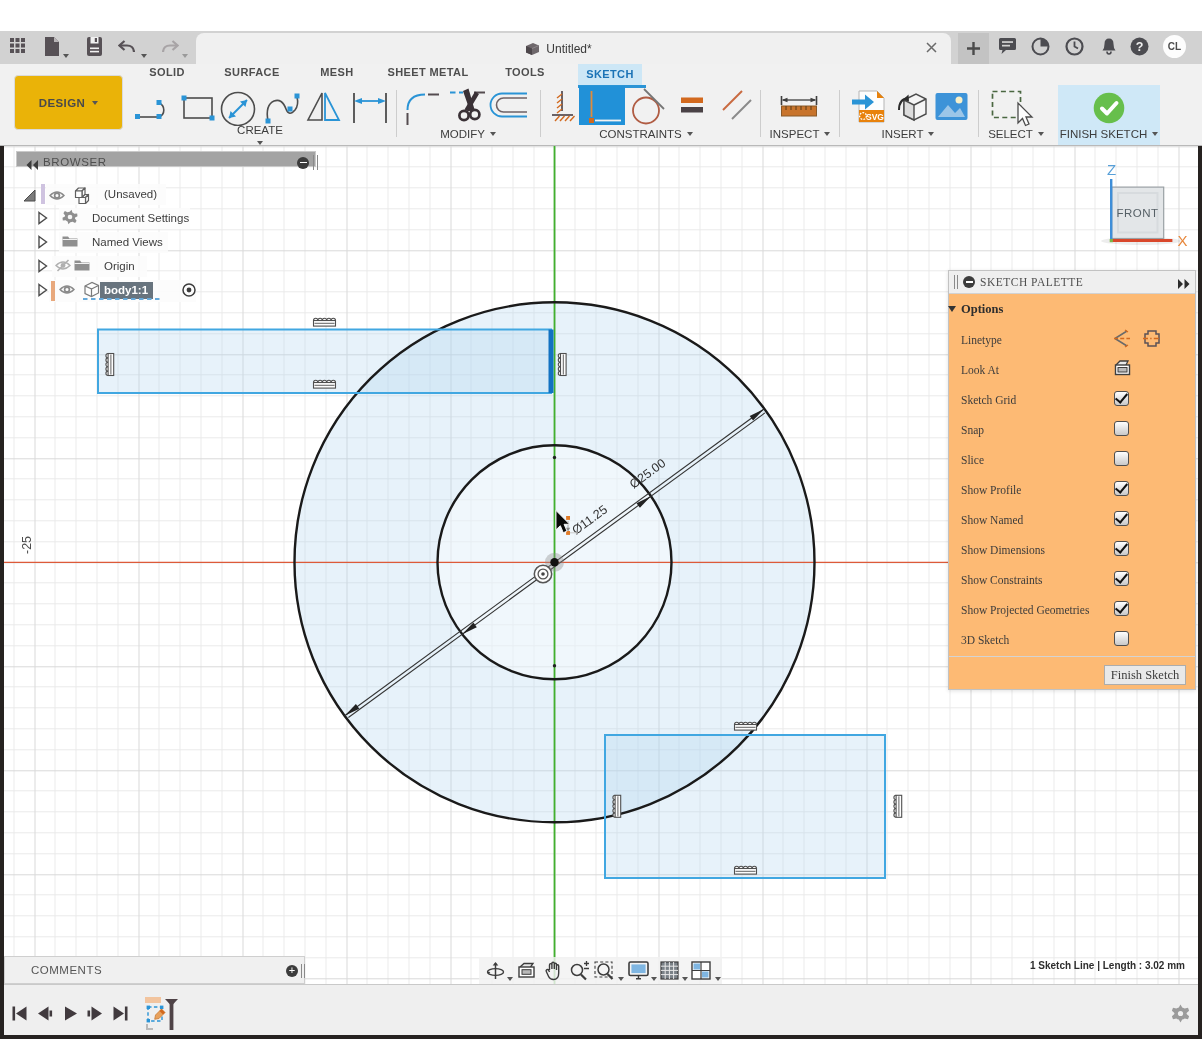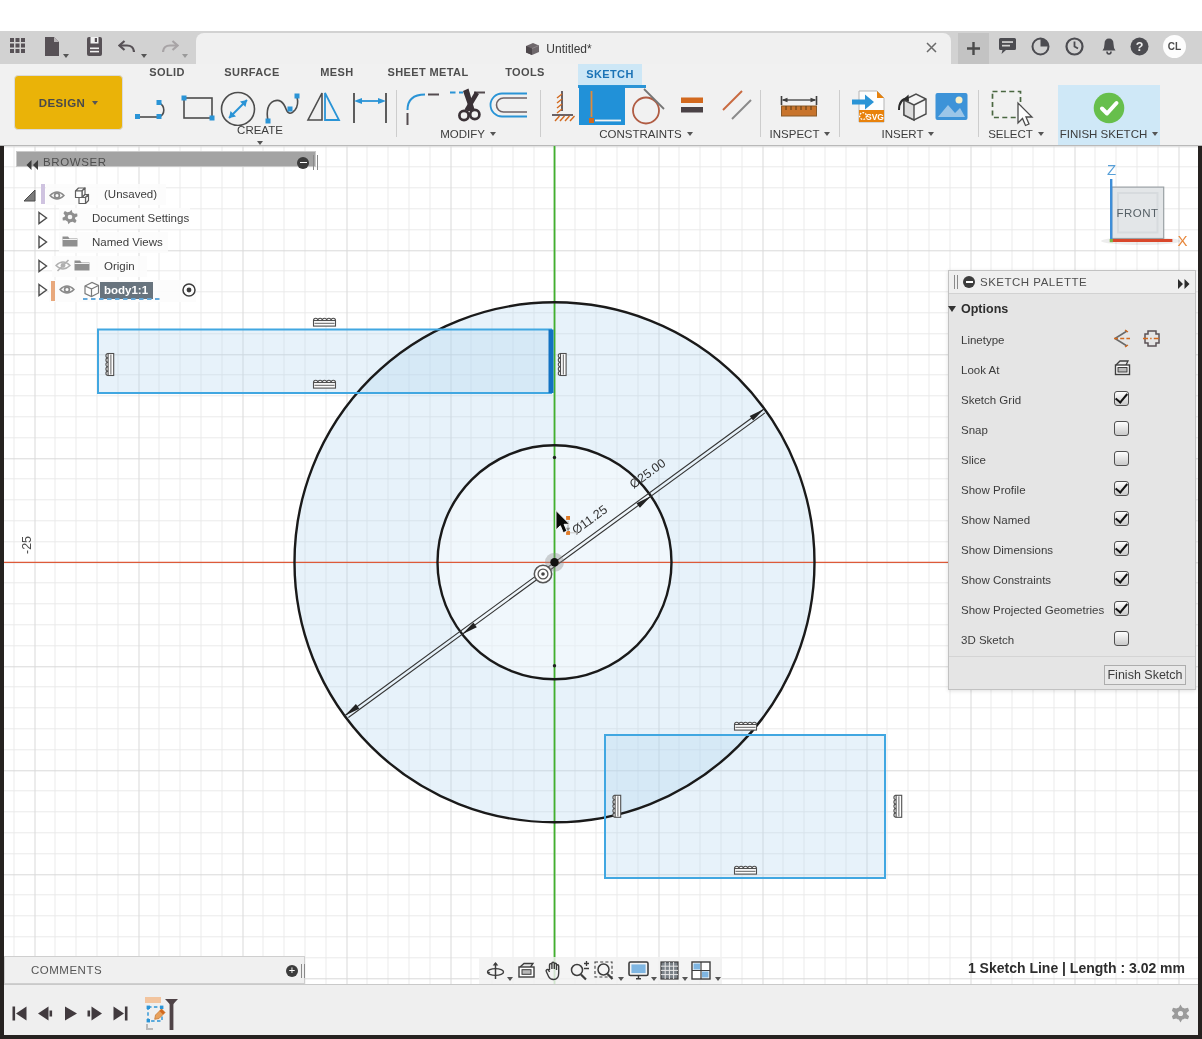--- a/index.html
+++ b/index.html
@@ -55,21 +55,21 @@
   .bh-collapse { position:absolute; left:8px; top:5px; }
   .bh-minus { position:absolute; left:280px; top:4.5px; width:12px; height:12px; background:#3c3c3c; border-radius:50%; color:#fff; }
   .bh-minus::after { content:""; position:absolute; left:2.5px; top:5.25px; width:7px; height:1.6px; background:#fff; }
   .bh-grip { position:absolute; left:296px; top:3px; width:5px; height:15px; border-left:1.5px solid #8a8a8a; border-right:1px solid #8a8a8a; }
   .trow { position:absolute; }
   .trow-bg { position:absolute; background:rgba(252,252,252,.88); }
   .trow-label { position:absolute; font-size:11.5px; color:#3d3d3d; white-space:nowrap; }
   .sel-label { position:absolute; background:#68747e; color:#fff; font-size:11.5px; font-weight:bold; padding:2px 5px 3px 4px; }
 
   
-  .palette { position:absolute; left:944px; top:124px; width:248px; height:420px; background:#e5e5e5; border:1px solid #c2c2c2; box-shadow:0 1px 4px rgba(0,0,0,.12); }
+  .palette { position:absolute; left:944px; top:124px; width:248px; height:420px; background:#fdba74; border:1px solid #c2c2c2; box-shadow:0 1px 4px rgba(0,0,0,.12);font-family:Liberation Serif, serif; }
   .pal-header { position:absolute; left:0; top:0; width:100%; height:23px; background:#efefef; border-bottom:1px solid #d2d2d2; }
   .pal-grip { position:absolute; left:5px; top:4px; width:4px; height:14px; border-left:1.5px solid #8a8a8a; border-right:1px solid #8a8a8a; }
   .pal-minus { position:absolute; left:14px; top:5px; width:12px; height:12px; background:#3c3c3c; border-radius:50%; }
   .pal-minus::after { content:""; position:absolute; left:2.5px; top:5.25px; width:7px; height:1.6px; background:#fff; }
   .pal-title { position:absolute; left:31px; top:5px; font-size:11.5px; color:#4f4f4f; letter-spacing:.5px; }
   .pal-pin { position:absolute; right:4px; top:5px; color:#2c2c2c; }
   .pal-section { position:absolute; left:12px; top:31px; font-size:12.5px; font-weight:bold; color:#2e2e2e; }
   .pal-sec-tri { position:absolute; left:-13px; top:4px; width:0; height:0; border-left:4.5px solid transparent; border-right:4.5px solid transparent; border-top:6px solid #333; }
   .pal-row-label { position:absolute; left:12px; font-size:11.5px; color:#3c3c3c; }
   .cbox { position:absolute; left:165px; width:15px; height:15px; border:1.6px solid #4f4f4f; border-radius:3px; background:linear-gradient(#ffffff,#c9c9c9); }
@@ -77,21 +77,21 @@
   .pal-sep { position:absolute; left:0; top:385px; width:100%; height:1px; background:#d4d4d4; }
   .fs-btn { position:absolute; left:155px; top:394px; width:82px; height:20px; background:#e9e9e9; border:1px solid #adadad; font-size:12.5px; color:#3d3d3d; text-align:center; line-height:18px; }
 
   
   .comments { position:absolute; left:0; top:810px; width:301px; height:28px; background:#f0f0f0; border:1px solid #cfcfcf; }
   .comments-title { position:absolute; left:26px; top:7px; font-size:11.5px; color:#555; letter-spacing:.5px; }
   .cm-plus { position:absolute; left:281px; top:8px; width:12px; height:12px; background:#3c3c3c; border-radius:50%; color:#fff; font-size:11px; line-height:11px; text-align:center; }
   .cm-grip { position:absolute; left:296px; top:7px; width:4px; height:14px; border-left:1.5px solid #8a8a8a; border-right:1px solid #8a8a8a; }
   .navbar { position:absolute; left:475px; top:811px; width:243px; height:27px; background:rgba(242,242,242,.82); }
   .nav-ic { position:absolute; top:4px; }
-  .status { position:absolute; right:13px; top:814px; font-size:14px; font-weight:bold; color:#2d2d2d; }
+  .status { position:absolute; right:13px; top:814px; font-size:10px; font-weight:bold; color:#2d2d2d; }
 
   
   .timeline { position:absolute; left:4px; top:984px; width:1194px; height:51px; background:#efefef; border-top:1px solid #c9c9c9; }
   .tl-ic { position:absolute; top:21px; }
   .tl-gear { position:absolute; left:1167px; top:19px; }
 
   .ic { display:block; }
 </style>
 </head>
 <body>

